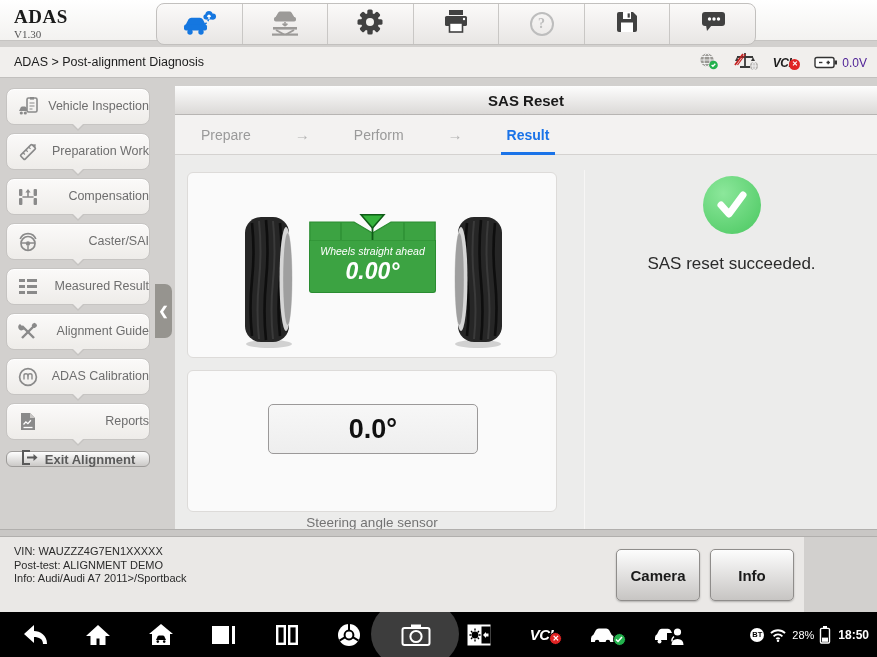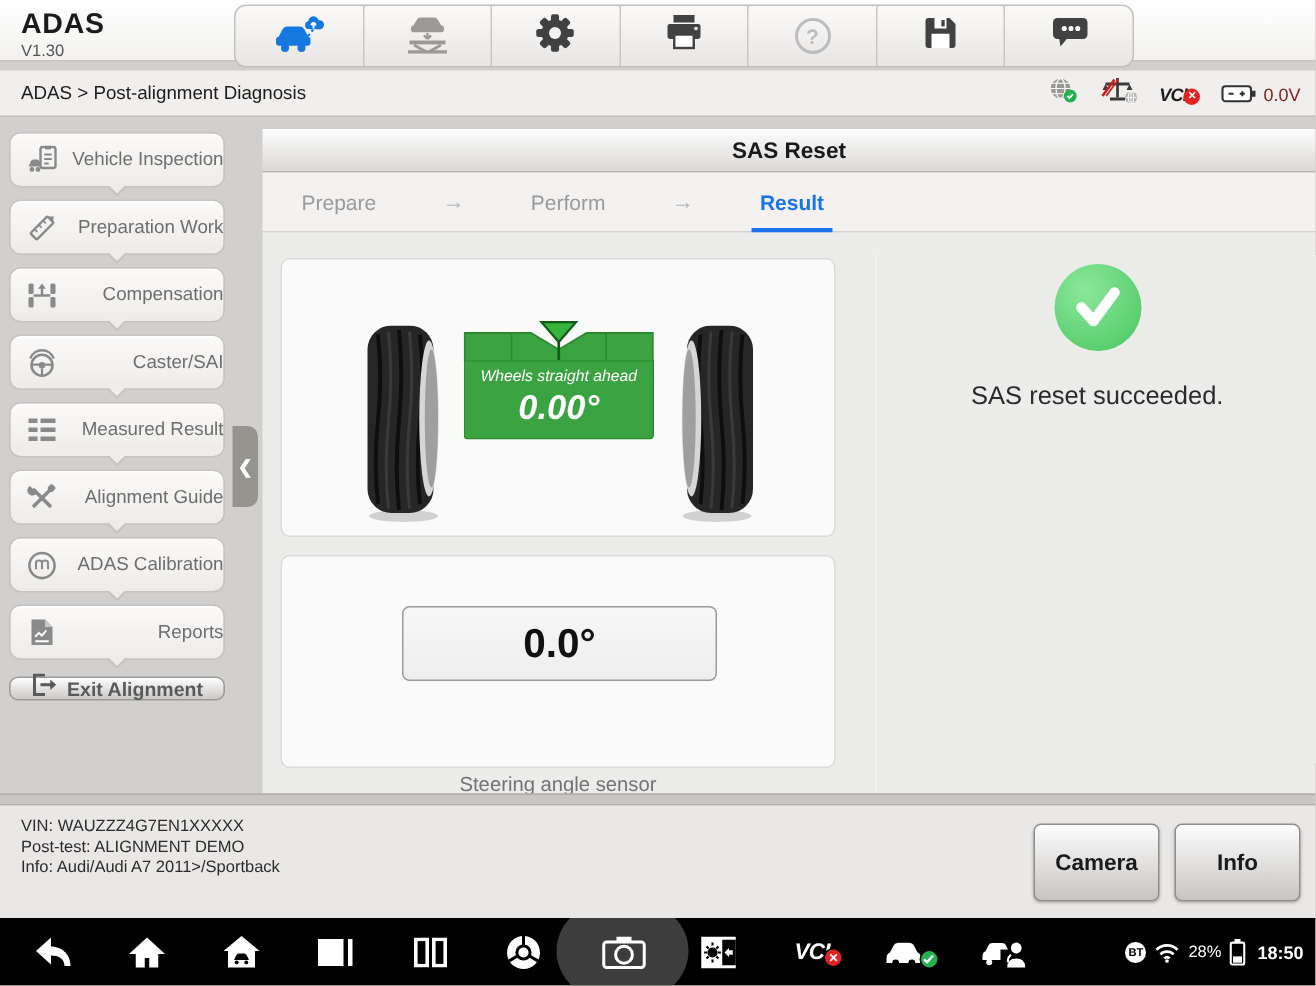--- a/index.html
+++ b/index.html
@@ -1,34 +1,34 @@
 <!DOCTYPE html>
 <html><head>
 <meta charset="utf-8">
 <style>
   * { margin:0; padding:0; box-sizing:border-box; }
   html,body { width:877px; height:657px; overflow:hidden; font-family:"Liberation Sans", sans-serif; background:#d2d0ce; position:relative; }
 
   
-  .topbar { position:absolute; left:0; top:0; width:877px; height:41px; background:linear-gradient(#ffffff,#f3f2f0); border-bottom:1px solid #c6c4c2; z-index:5; }
+  .topbar { position:absolute; left:0; top:0; width:877px; height:41px; background:linear-gradient(#ffffff,#f3f2f0); border-bottom:1px solid #c6c4c2; z-index:5;font-family:Liberation Serif, serif; }
   .logo { position:absolute; left:14px; top:6px; }
   .logo-title { font-size:19px; font-weight:bold; color:#1b1b1b; letter-spacing:0.5px; }
   .logo-version { font-size:11px; color:#555; margin-top:0px; }
   .toolbar-group { position:absolute; left:156px; top:3px; width:600px; height:42px; border:1px solid #c2c0be; border-radius:8px; background:linear-gradient(#fbfaf9,#e8e6e4); display:flex; overflow:hidden; }
   .tool-btn { flex:1 1 0; display:flex; align-items:center; justify-content:center; border-right:1px solid #c9c7c5; cursor:pointer; }
   .tool-btn:last-child { border-right:none; }
 
   
   .crumbbar { position:absolute; left:0; top:47px; width:877px; height:31px; background:#f1efed; border-bottom:1px solid #c2c0be; z-index:5; }
   .crumb-text { position:absolute; left:14px; top:8px; font-size:12.5px; color:#1c1c1c; }
   .status-cluster { position:absolute; right:10px; top:0; height:31px; display:flex; align-items:center; gap:14px; }
   .vci-status { display:flex; align-items:center; }
   .vci-text { font-size:12px; font-weight:bold; font-style:italic; color:#1c1c1c; letter-spacing:-0.5px; }
   .badge-red { width:11px; height:11px; border-radius:50%; background:#e02424; color:#fff; font-size:7px; font-weight:bold; display:flex; align-items:center; justify-content:center; margin-left:-2px; margin-top:3px; }
-  .volt-text { font-size:12px; color:#7f1d1d; margin-left:4px; }
+  .volt-text { font-size:12px; color:#4c1d95; margin-left:4px; }
 
   
   .sidebar { position:absolute; left:6px; top:88px; width:144px; z-index:4; }
   .side-item { position:relative; height:37px; margin-bottom:8px; background:linear-gradient(#fbfaf9,#eeece9); border:1px solid #c6c4c2; border-radius:8px; display:flex; align-items:center; padding-left:9px; gap:8px; cursor:pointer; box-shadow:inset 0 1px 0 #fff;justify-content:space-between; }
   .side-item::before { content:""; position:absolute; left:50%; bottom:-7px; margin-left:-7px; border:7px solid transparent; border-bottom:none; border-top:7px solid #c6c4c2; }
   .side-item::after { content:""; position:absolute; left:50%; bottom:-5px; margin-left:-6px; border:6px solid transparent; border-bottom:none; border-top:6px solid #efede b; border-top-color:#efedeb; }
   .side-label { font-size:12.5px; line-height:13.5px; color:#6e6e6e; }
   .side-icon { width:24px; display:flex; justify-content:center; flex:0 0 24px; }
   .side-item.selected { background:linear-gradient(#2f86e8,#0e5ecd); border-color:#0a4cb0; }
   .side-item.selected::before { border-top-color:#0a4cb0; }
@@ -62,21 +62,21 @@
   .check-circle { position:absolute; left:50%; top:21px; margin-left:-29px; width:58px; height:58px; border-radius:50%; background:radial-gradient(circle at 35% 30%, #8ce79b, #49c75f); display:flex; align-items:center; justify-content:center; }
   .result-msg { position:absolute; left:0; right:0; top:99px; text-align:center; font-size:17px; color:#2b2b2b; }
 
   .sensor-card { position:absolute; left:187px; top:370px; width:370px; height:142px; background:#fafafa; border:1px solid #dddbd9; border-radius:6px; }
   .sensor-box { position:absolute; left:80px; top:33px; width:210px; height:50px; background:linear-gradient(#f7f7f7,#eeeeee); border:1px solid #9b9999; border-radius:5px; display:flex; align-items:center; justify-content:center; }
   .sensor-value { font-size:27px; font-weight:bold; color:#111; }
   .sensor-label { position:absolute; left:0; right:0; top:96px; text-align:center; font-size:13.5px; color:#737373;margin-top:48px; }
 
   
   .footer-divider { position:absolute; left:0; top:529px; width:877px; height:8px; background:#c9c7c5; border-top:1px solid #b1afad; border-bottom:1px solid #b1afad; }
-  .footer { position:absolute; left:0; top:537px; width:877px; height:75px; background:#eae8e6; }
+  .footer { position:absolute; left:0; top:537px; width:804px; height:75px; background:#eae8e6; }
   .footer-info { position:absolute; left:14px; top:8px; font-size:11px; line-height:13.5px; color:#2b2b2b; }
   .footer-btn { position:absolute; top:12px; width:84px; height:52px; background:linear-gradient(#fdfdfd,#c7c5c3); border:1px solid #8f8d8b; border-radius:5px; font-size:15px; font-weight:bold; color:#1a1a1a; display:flex; align-items:center; justify-content:center; cursor:pointer; box-shadow:0 1px 2px rgba(0,0,0,0.25); }
   .btn-camera { right:104px; }
   .btn-next { right:10px; }
 
   
   .navbar { position:absolute; left:0; top:612px; width:877px; height:45px; background:#000; overflow:hidden; z-index:6; }
   .nav-ic { position:absolute; top:0; height:45px; display:flex; align-items:center; justify-content:center; cursor:pointer; }
   .camera-pill { position:absolute; left:371px; top:-9px; width:88px; height:62px; background:#3d3d3d; border-radius:31px; }
   .nav-right { position:absolute; right:8px; top:0; height:45px; display:flex; align-items:center; gap:5px; }

